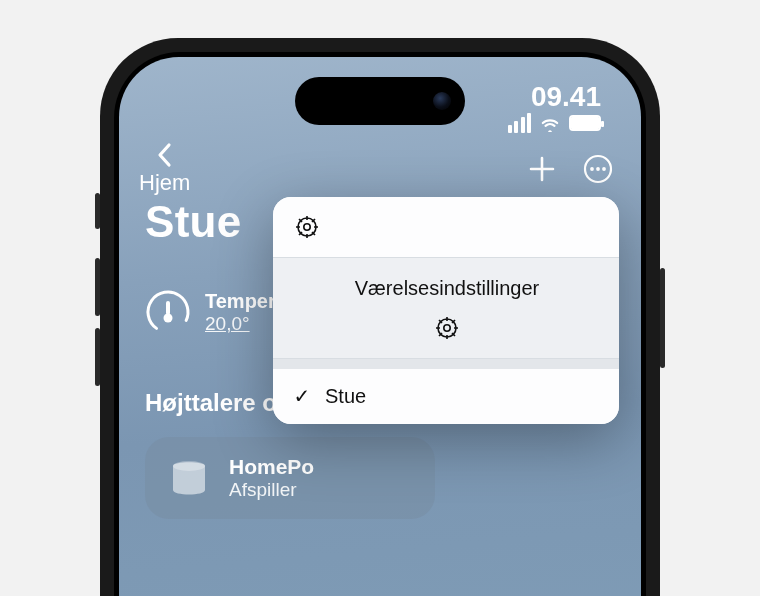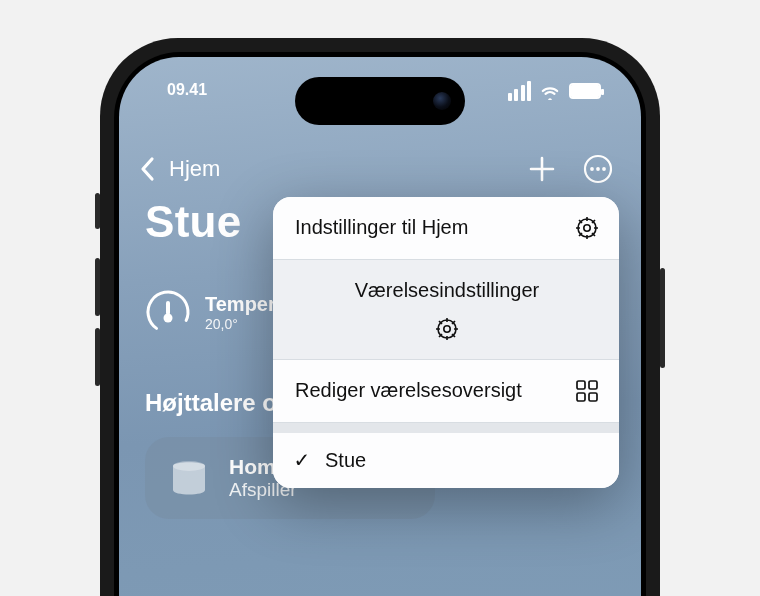--- a/index.html
+++ b/index.html
@@ -72,26 +72,27 @@
   }
 
   
   .status {
     position: absolute;
     top: 24px;
     left: 0; right: 0;
     height: 40px;
     display: flex;
     justify-content: space-between;
-    align-items: flex-start;
+    align-items: flex-end;
     padding: 0 40px 0 48px;
     color: #fff;
     font-weight: 600;
-    font-size: 16px;
+    font-size: 28px;
     z-index: 40;
+    flex-direction: column;
   }
   .status-right { display: flex; align-items: center; gap: 8px; }
   .cell-bars { display: flex; align-items: flex-end; gap: 2.5px; }
   .cell-bars span { width: 4px; background: #fff; border-radius: 1px; }
   .cell-bars span:nth-child(1){height:8px;}
   .cell-bars span:nth-child(2){height:12px;}
   .cell-bars span:nth-child(3){height:16px;}
   .cell-bars span:nth-child(4){height:20px;}
   .wifi-icon { width: 22px; height: 18px; }
   .battery { width: 32px; height: 16px; border: 2px solid #fff; border-radius: 4px; position: relative; }
@@ -106,35 +107,36 @@
     height: 48px;
     display: flex;
     align-items: center;
     justify-content: space-between;
     padding: 0 28px 0 20px;
     color: #fff;
   }
   .back {
     display: flex;
     align-items: center;
-    gap: 12px;
+    gap: 2px;
     font-size: 22px;
     font-weight: 400;
+    flex-direction: column;
   }
   .chev-back { width: 18px; height: 26px; }
   .nav-actions { display:flex; align-items:center; gap: 26px; }
   .plus-icon, .more-icon { width: 30px; height: 30px; }
 
   
   .content { position: absolute; top: 140px; left: 0; right: 0; padding: 0 26px; color: #fff; }
   .title { font-size: 44px; font-weight: 700; letter-spacing: 0.3px; }
   .temp-block { display:flex; align-items:center; gap:14px; margin-top: 42px; }
   .temp-ring { width: 46px; height: 46px; }
   .temp-text .label { font-size: 20px; font-weight: 600; }
-  .temp-text .val { font-size: 14px; opacity: 0.92; }
+  .temp-text .val { font-size: 19px; opacity: 0.92; text-decoration: underline; }
 
   .section-title { margin-top: 54px; font-size: 24px; font-weight: 700; }
 
   .tile {
     margin-top: 20px;
     background: rgba(120,140,160,0.48);
     border-radius: 24px;
     padding: 18px 22px;
     display:flex;
     align-items:center;
@@ -256,21 +258,20 @@
           </svg>
           <div class="tile-text">
             <div class="t1">HomePo</div>
             <div class="t2">Afspiller</div>
           </div>
         </div>
       </div>
 
       <div class="menu">
         <div class="menu-item">
-          <div class="item-text">Indstillinger til Hjem</div>
           <svg class="item-icon" viewBox="0 0 24 24">
             <circle cx="12" cy="12" r="9" stroke="#111" stroke-width="1.6" fill="none"></circle>
             <g stroke="#111" stroke-width="1.6">
               <line x1="12" y1="1" x2="12" y2="5"></line>
                 <line x1="12" y1="19" x2="12" y2="23"></line>
               <line x1="1" y1="12" x2="5" y2="12"></line>
                 <line x1="19" y1="12" x2="23" y2="12"></line>
               <line x1="4" y1="4" x2="7" y2="7"></line>
                 <line x1="17" y1="17" x2="20" y2="20"></line>
               <line x1="4" y1="20" x2="7" y2="17"></line>
@@ -289,29 +290,20 @@
               <line x1="1" y1="12" x2="5" y2="12"></line>
                 <line x1="19" y1="12" x2="23" y2="12"></line>
               <line x1="4" y1="4" x2="7" y2="7"></line>
                 <line x1="17" y1="17" x2="20" y2="20"></line>
               <line x1="4" y1="20" x2="7" y2="17"></line>
                 <line x1="17" y1="7" x2="20" y2="4"></line>
             </g>
             <circle cx="12" cy="12" r="3.2" stroke="#111" stroke-width="1.6" fill="none"></circle>
           </svg>
         </div>
-        <div class="menu-item">
-          <div class="item-text">Rediger værelsesoversigt</div>
-          <svg class="item-icon" viewBox="0 0 24 24">
-            <rect x="2" y="2" width="8" height="8" rx="1.5" stroke="#111" stroke-width="1.7" fill="none"></rect>
-            <rect x="14" y="2" width="8" height="8" rx="1.5" stroke="#111" stroke-width="1.7" fill="none"></rect>
-            <rect x="2" y="14" width="8" height="8" rx="1.5" stroke="#111" stroke-width="1.7" fill="none"></rect>
-            <rect x="14" y="14" width="8" height="8" rx="1.5" stroke="#111" stroke-width="1.7" fill="none"></rect>
-          </svg>
-        </div>
         <div class="menu-divider"></div>
         <div class="room-item">
           <div class="check">✓</div>
           <div>Stue</div>
         </div>
       </div>
 
     </div>
   </div>
 </div>

